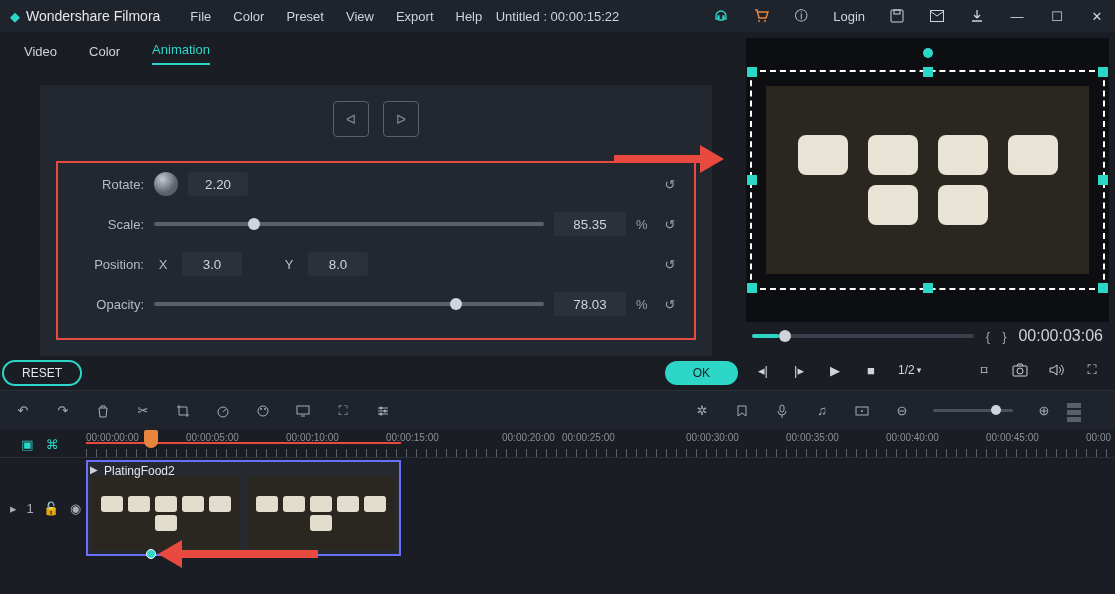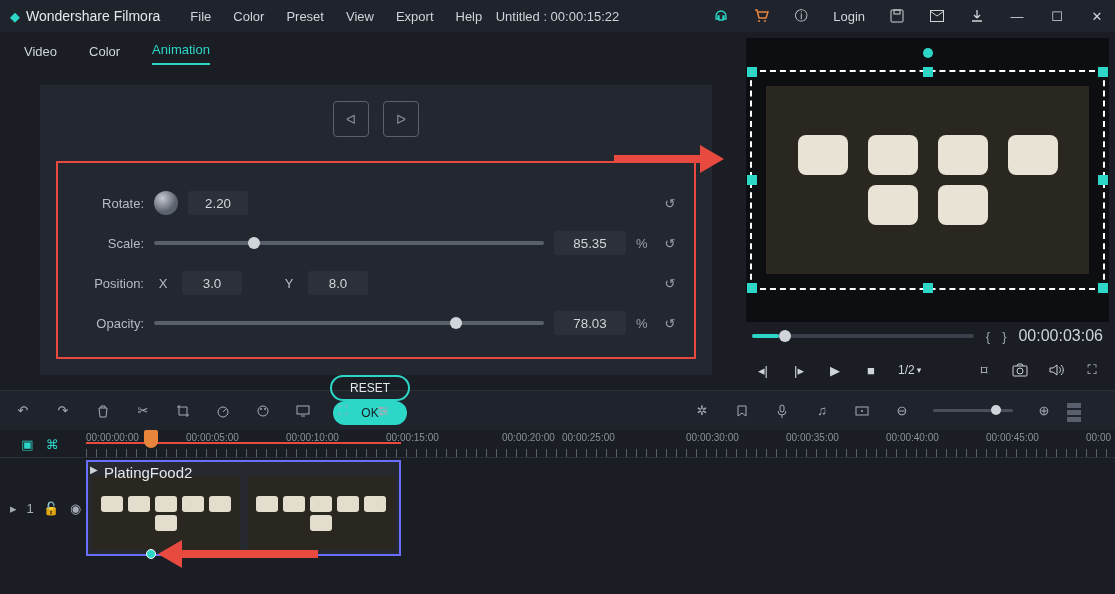--- a/index.html
+++ b/index.html
@@ -24,33 +24,33 @@
   .tabs-row .active { color: #2cd7c8; border-bottom: 2px solid #2cd7c8; }
   .subtabs-row { display:flex; gap: 24px; padding: 8px 16px 0 16px; height: 32px; }
   .subtabs-row span { padding-bottom: 6px; cursor:pointer; }
   .subtabs-row .active { color: #2cd7c8; border-bottom: 2px solid #2cd7c8; }
 
   .props-area { background:#23272f; margin: 20px 28px 0 40px; padding: 16px 30px 16px 30px; }
   .btn-row { display:flex; gap:14px; justify-content:center; margin-bottom:24px; }
   .sq-btn { width:36px; height:36px; border:1px solid #5b616c; border-radius:4px; display:flex; align-items:center; justify-content:center; cursor:pointer; color:#8a9099; }
   .del-btn { height:36px; border:2px solid #2cd7c8; border-radius:4px; display:flex; align-items:center; justify-content:center; cursor:pointer; color:#e4e7eb; padding: 0 20px; gap:8px; }
 
-  .redbox { border: 2px solid #e94a3f; margin: 0 -14px 0 -14px; padding: 20px 14px 14px 14px; }
+  .redbox { border: 2px solid #e94a3f; margin: 0 -14px 0 -14px; padding: 1px 14px 14px 14px; }
   .prop-row { display:flex; align-items:center; height: 40px; gap: 10px; }
   .prop-label { width: 72px; text-align:right; color:#b6bbc4; }
   .knob { width:24px; height:24px; border-radius:50%; background:radial-gradient(circle at 35% 30%, #c5c9d0 0%, #5c626d 60%); }
   .num-input { background:#2c3139; border:none; color:#d0d4db; padding: 4px 10px; width: 60px; height:24px; border-radius:3px; text-align:center; }
   .num-input.wide { width: 72px; }
   .slider-track { flex:1; height:4px; background:#5a606b; border-radius:2px; position:relative; }
   .slider-thumb { position:absolute; top:-4px; width:12px; height:12px; border-radius:50%; background:#d0d4db; }
   .pct { width:14px; color:#9aa0ab; }
   .reset-ic { width:20px; height:20px; cursor:pointer; display:flex; align-items:center; justify-content:center; color:#9aa0ab; }
   .xy-label { width:18px; text-align:center; color:#b6bbc4; }
 
-  .bottom-bar { height: 40px; display:flex; align-items:center; padding: 0 2px; justify-content:space-between;flex-direction:column; }
+  .bottom-bar { height: 40px; display:flex; align-items:center; padding: 0 2px; justify-content:space-between; }
   .reset-btn { border:2px solid #2cd7c8; border-radius:16px; color:#e4e7eb; padding: 4px 18px; cursor:pointer; background:transparent; font-size:12px; }
   .ok-btn { background:#2cd7c8; border:none; border-radius:16px; color:#1a1d23; padding: 5px 28px; cursor:pointer; font-size:12px; }
 
   .right-panel { flex:1; background:#1a1d23; display:flex; flex-direction:column; }
   .preview { flex:1; position:relative; background:#0c0e12; margin: 6px 6px 0 6px; }
   .canvas-select { position:absolute; border:2px dashed #fff; top:32px; left:4px; right:4px; bottom:32px; }
   .handle { position:absolute; width:10px; height:10px; background:#2cd7c8; }
   .handle.mid { width:10px; height:10px; }
   .video-thumb { position:absolute; top:48px; left:20px; right:20px; bottom:48px; background:#2a2620; display:flex; flex-wrap:wrap; align-content:center; justify-content:center; gap:10px 20px; padding:20px 30px; }
   .bowl { width:50px; height:40px; background:#e8e3d4; border-radius:8px; }
@@ -86,21 +86,21 @@
   .ruler-track { position:absolute; left:86px; right:0; top:0; bottom:0; }
   .tick-label { position:absolute; top:2px; font-size:10px; color:#8a9099; }
   .tick-marks { position:absolute; bottom:0; left:0; right:0; height:8px; background-image: repeating-linear-gradient(to right, #5a606b 0 1px, transparent 1px 10px); }
   .playhead-marker { position:absolute; width:14px; height:18px; background:#e6853b; border-radius:2px 2px 7px 7px; top:0; }
   .redline { position:absolute; top:12px; height:2px; background:#e94a3f; }
   .scissors { position:absolute; width:20px; height:20px; border-radius:50%; background:#e6853b; display:flex; align-items:center; justify-content:center; color:#fff; font-size:11px; }
 
   .track-row { height:100px; position:relative; }
   .track-head { position:absolute; left:0; top:0; width:80px; height:100%; display:flex; align-items:center; gap:10px; padding-left:10px; color:#a6acb6; }
   .clip { position:absolute; top:2px; bottom:2px; border:2px solid #6b6fff; background:#26292f; display:flex; }
-  .clip-label { position:absolute; top:2px; left:6px; font-size:15px; color:#e4e7eb; }
+  .clip-label { position:absolute; top:2px; left:6px; font-size:12px; color:#e4e7eb; }
   .clip-thumb { flex:1; background:#2a2620; margin:14px 4px 4px 4px; display:flex; flex-wrap:wrap; gap:3px 5px; justify-content:center; align-content:center; padding:4px; }
   .mini-bowl { width:22px; height:16px; background:#e2ddcc; border-radius:3px; }
   .keyframe-dot { position:absolute; bottom:-5px; width:10px; height:10px; border-radius:50%; background:#2cd7c8; border:1px solid #fff; }
 
 </style>
 </head>
 <body>
 
 <div class="titlebar">
   <span class="logo">◆</span>

